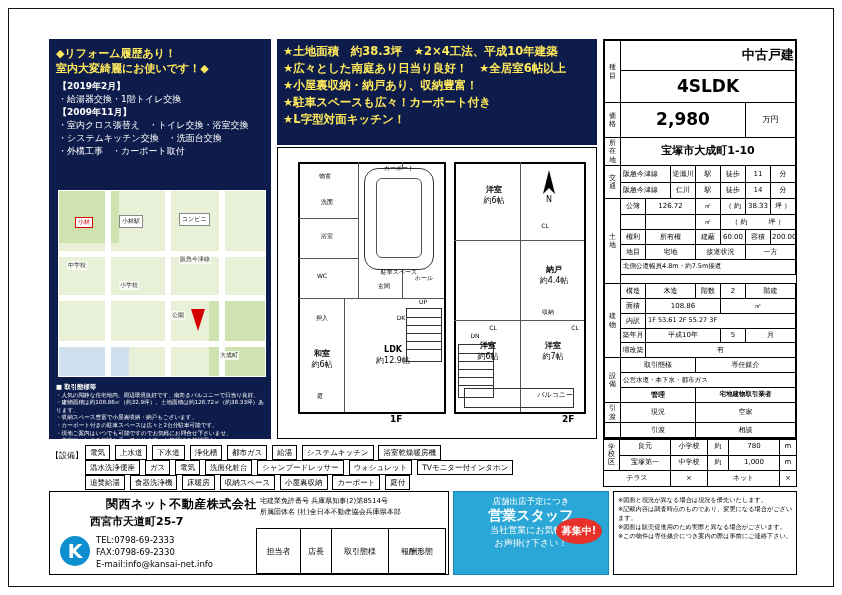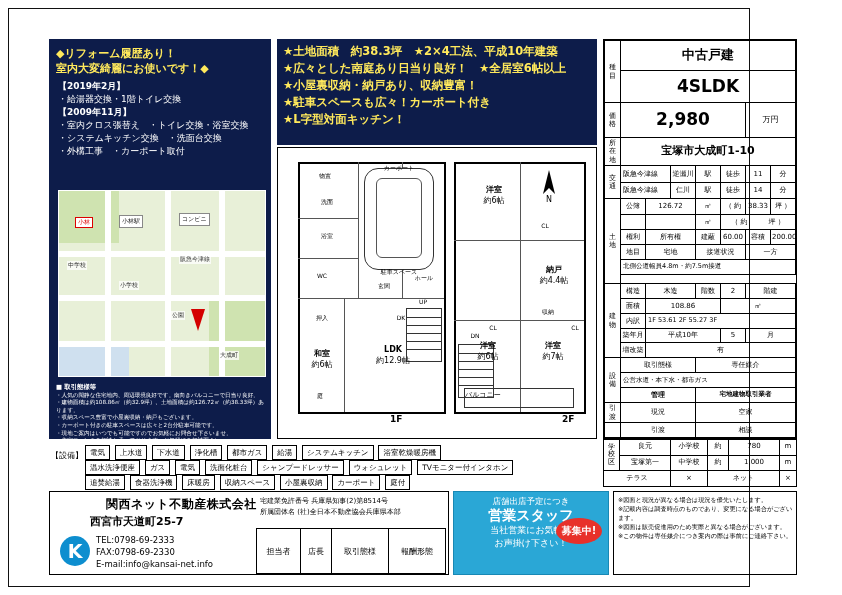--- a/index.html
+++ b/index.html
@@ -5,21 +5,21 @@
   html,body{margin:0;padding:0;}
   body{
     width:842px;height:595px;
     background:#ffffff;
     font-family:"DejaVu Sans","Liberation Sans",sans-serif;
     font-size:9px;color:#000;
     position:relative;
     overflow:hidden;
   }
   .page{
-    position:absolute;left:8px;top:8px;width:742px;height:579px;
+    position:absolute;left:8px;top:8px;width:826px;height:579px;
     border:1px solid #111;
     box-sizing:border-box;
     background:#fff;
   }
   
   .navy{
     position:absolute;left:40px;top:30px;width:222px;height:400px;
     background:#0d1c4a;color:#fff;border:1px solid #0d1c4a;
     box-sizing:border-box;
   }
@@ -74,21 +74,21 @@
   .plan .rm b{font-weight:bold;}
   .plan .sm{position:absolute;font-size:6px;line-height:8px;color:#000;text-align:center;}
   .plan .car{
     position:absolute;border:1px solid #333;border-radius:14px;background:#fff;
   }
   .plan .carbody{position:absolute;border:1px solid #555;border-radius:6px;}
   .plan .stair{position:absolute;border:1px solid #333;}
   .plan .stair i{position:absolute;left:0;right:0;height:1px;background:#333;}
   .plan .compass{position:absolute;}
   .plan .floorlbl{position:absolute;font-size:9px;font-weight:bold;}
-  .plan .balc{position:absolute;border:1px solid #333;font-size:7px;text-align:left;line-height:13px;}
+  .plan .balc{position:absolute;border:1px solid #333;font-size:7px;text-align:right;line-height:13px;}
 
   
   .spec{
     position:absolute;left:594px;top:30px;width:194px;height:400px;
     border:1px solid #000;box-sizing:border-box;font-size:7px;
   }
   .spec table{border-collapse:collapse;width:100%;height:100%;table-layout:fixed;}
   .spec td{border:1px solid #000;padding:0 1px;vertical-align:middle;text-align:center;line-height:1.15;}
   .spec .vlabel{width:13px;font-size:7px;letter-spacing:0px;}
   .spec .big2{font-size:17px;font-weight:bold;}
@@ -316,21 +316,21 @@
 
     <div class="floorlbl" style="left:112px;top:266px;">1F</div>
     <div class="floorlbl" style="left:284px;top:266px;">2F</div>
   </div>
 
   <div class="spec">
     <table>
       <tbody>
           <tr style="height:26px;">
         <td class="vlabel" rowspan="2">種目</td>
-        <td colspan="7" class="mid" style="font-size:13px;">中古戸建</td>
+        <td colspan="7" class="mid" style="font-size:13px;text-align:right;">中古戸建</td>
       </tr>
       <tr style="height:28px;">
         <td colspan="7" class="big2">4SLDK</td>
       </tr>
       <tr style="height:30px;">
         <td class="vlabel">価格</td>
         <td colspan="5" class="big2">2,980</td>
         <td colspan="2" style="font-size:8px;">万円</td>
       </tr>
       <tr style="height:22px;">

